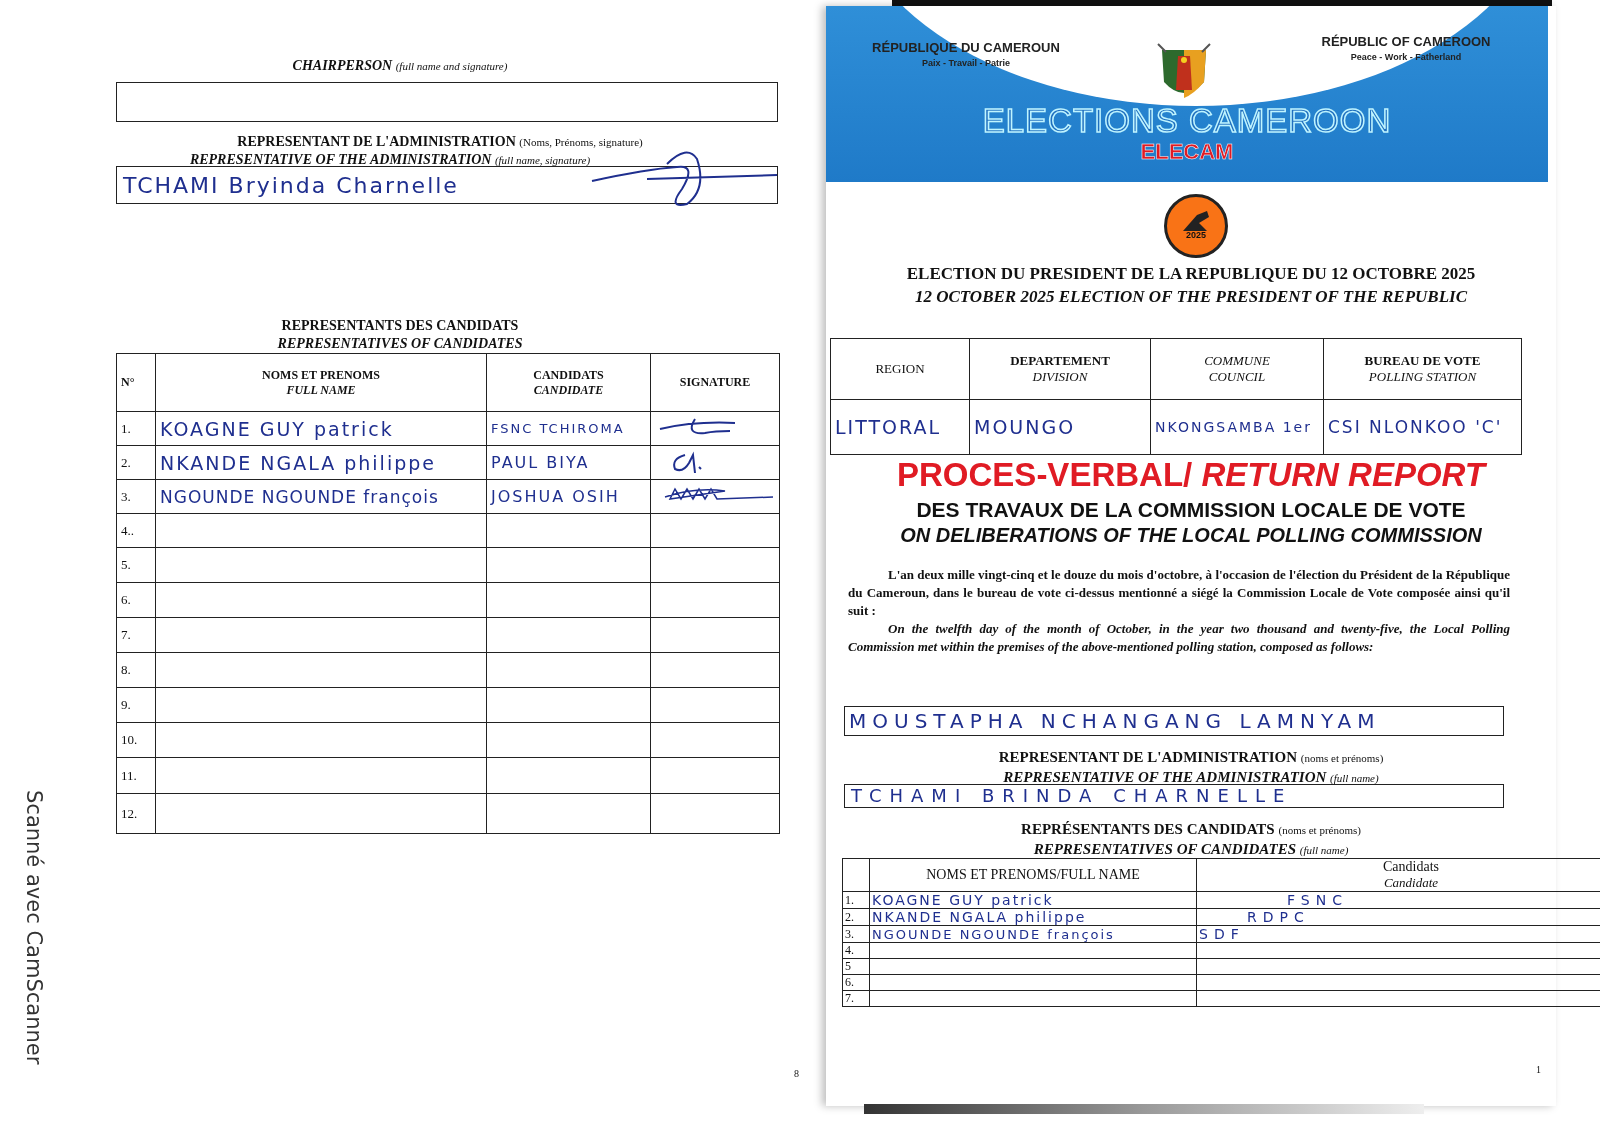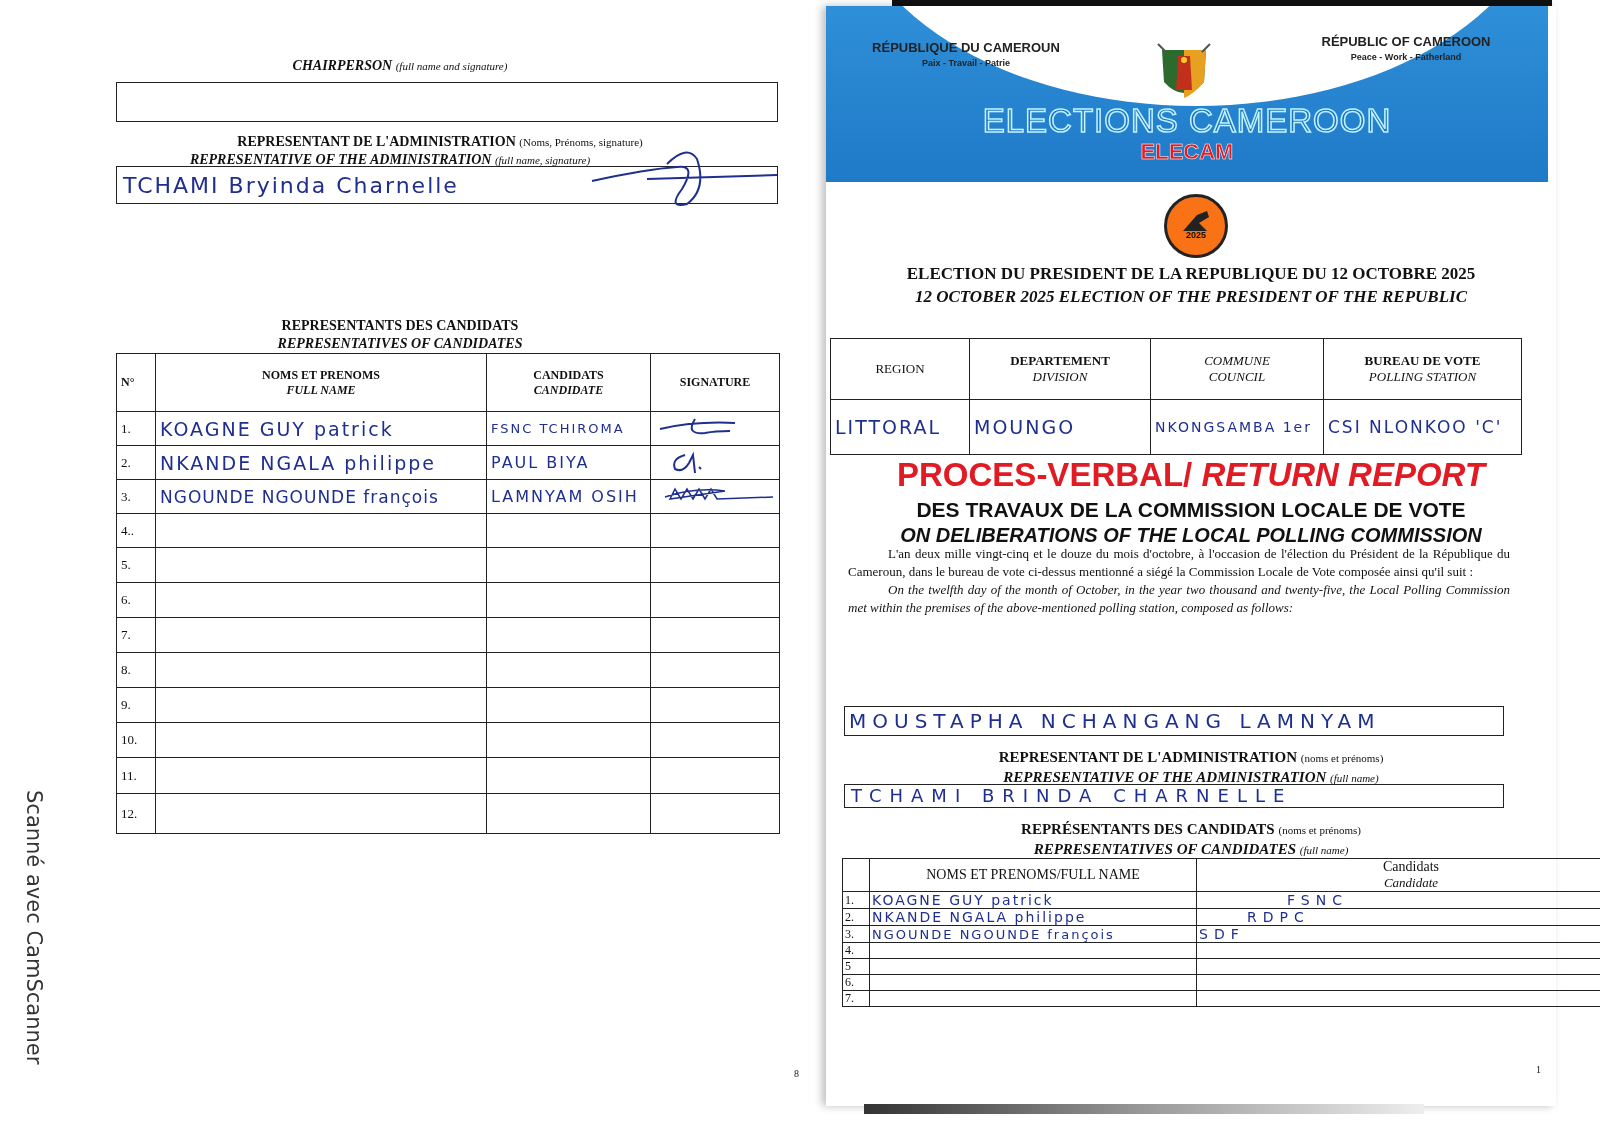--- a/index.html
+++ b/index.html
@@ -101,21 +101,21 @@
       <td class="num">2.</td>
       <td class="hand" style="font-size:19px;">NKANDE NGALA philippe</td>
       <td class="hand" style="font-size:16px;">PAUL BIYA</td>
       <td><svg width="90" height="24">
               <path d="M30 6 Q16 10 20 20 Q28 24 34 14 L38 6 L40 24 M44 18 L46 20" stroke="#1f2f8f" stroke-width="2" fill="none"></path>
             </svg></td>
     </tr>
     <tr style="height:34px;">
       <td class="num">3.</td>
       <td class="hand" style="font-size:17px;letter-spacing:1px;">NGOUNDE NGOUNDE françois</td>
-      <td class="hand" style="font-size:16px;">LAMNYAM OSIH</td>
+      <td class="hand" style="font-size:16px;">JOSHUA OSIH</td>
       <td><svg width="120" height="24">
               <path d="M10 14 Q40 4 70 8 L15 16 L20 6 L26 16 L32 6 L38 16 L44 6 L50 16 L56 6 L62 16 L118 14" stroke="#1f2f8f" stroke-width="1.5" fill="none"></path>
             </svg></td>
     </tr>
     <tr style="height:34px;">
           <td class="num">4..</td>
           <td></td>
           <td></td>
           <td></td>
         </tr>
@@ -223,21 +223,21 @@
     </tr>
   </tbody>
     </table>
 
   <div class="pv-title">
     <span>PROCES-VERBAL/</span> <i>RETURN REPORT</i>
   </div>
   <div class="pv-sub1">DES TRAVAUX DE LA COMMISSION LOCALE DE VOTE</div>
   <div class="pv-sub2">ON DELIBERATIONS OF THE LOCAL POLLING COMMISSION</div>
 
-  <div class="para" style="top:539px;">
+  <div class="para" style="top:560px;font-weight:bold;">
     <p>L'an deux mille vingt-cinq et le douze du mois d'octobre, à l'occasion de l'élection du Président de la République du Cameroun, dans le bureau de vote ci-dessus mentionné a siégé la Commission Locale de Vote composée ainsi qu'il suit :</p>
     <p style="font-style:italic;">On the twelfth day of the month of October, in the year two thousand and twenty-five, the Local Polling Commission met within the premises of the above-mentioned polling station, composed as follows:</p>
   </div>
 
   <div class="box" style="left:18px;top:700px;width:658px;height:28px;">
     <span class="hand" style="position:absolute;left:4px;top:2px;font-size:20px;letter-spacing:6px;">MOUSTAPHA NCHANGANG LAMNYAM</span>
   </div>
 
   <div class="rp-label" style="top:742px;">
     <span>REPRESENTANT DE L'ADMINISTRATION</span> <span class="sm">(noms et prénoms)</span><br>

